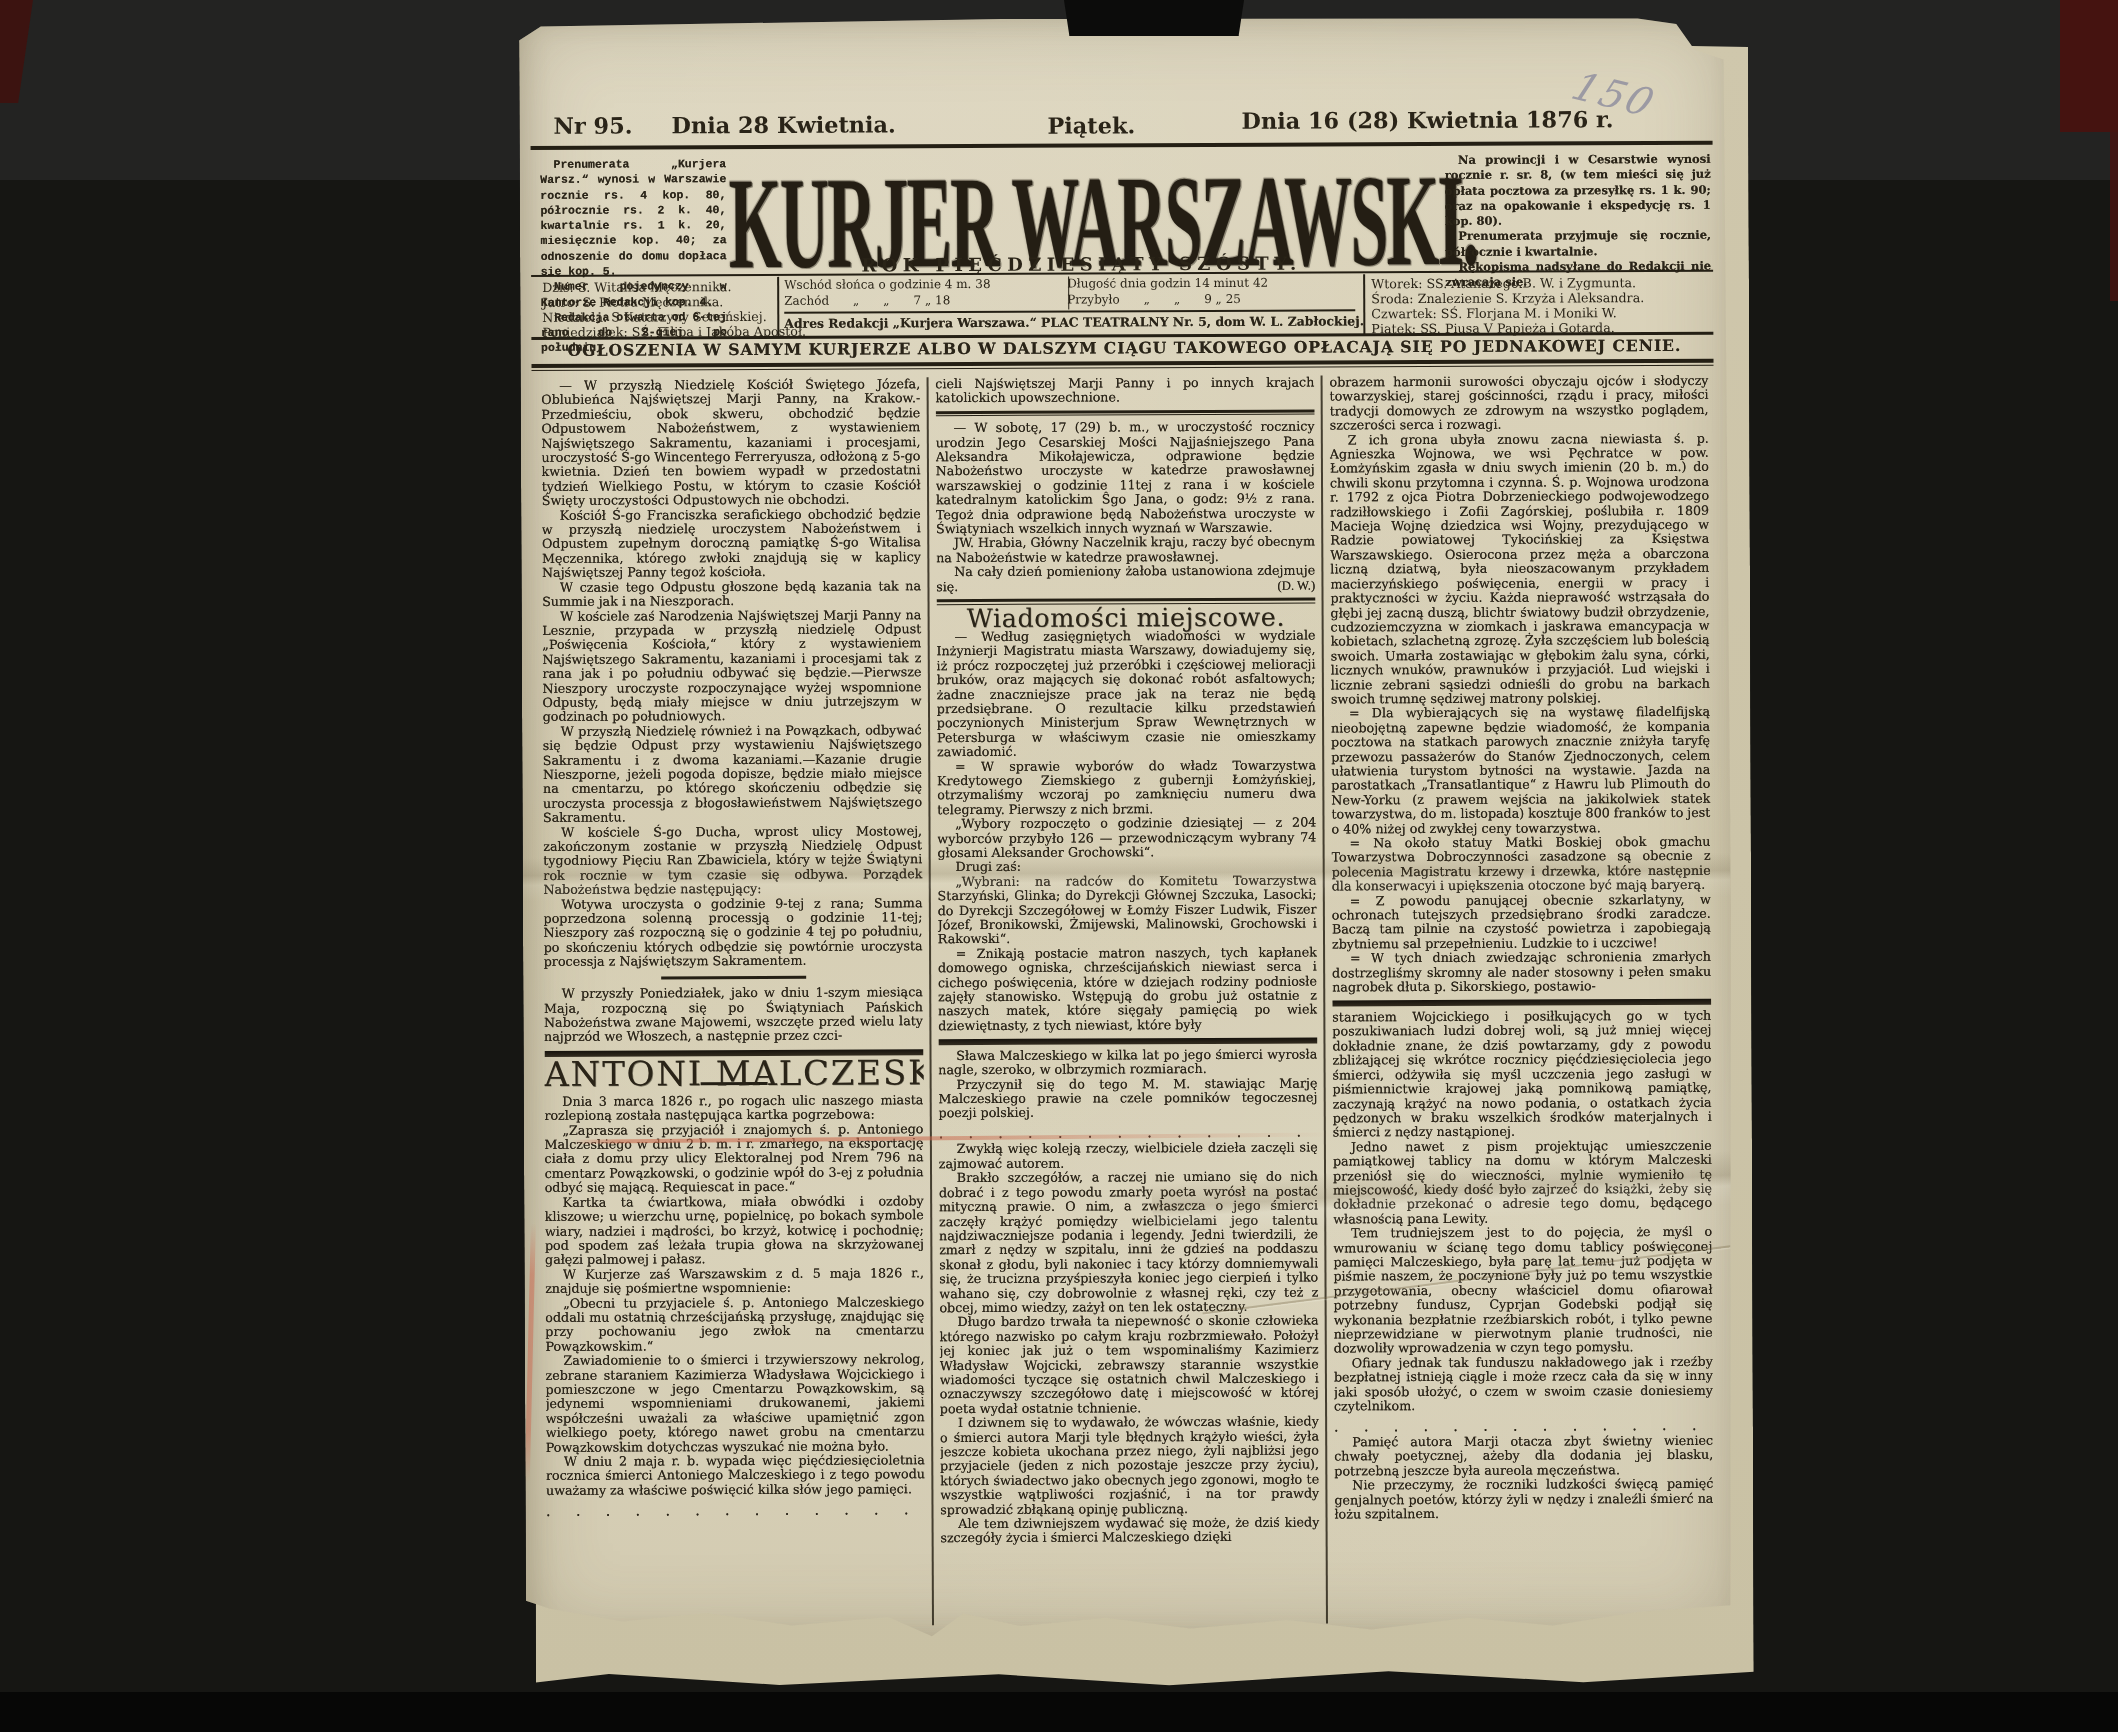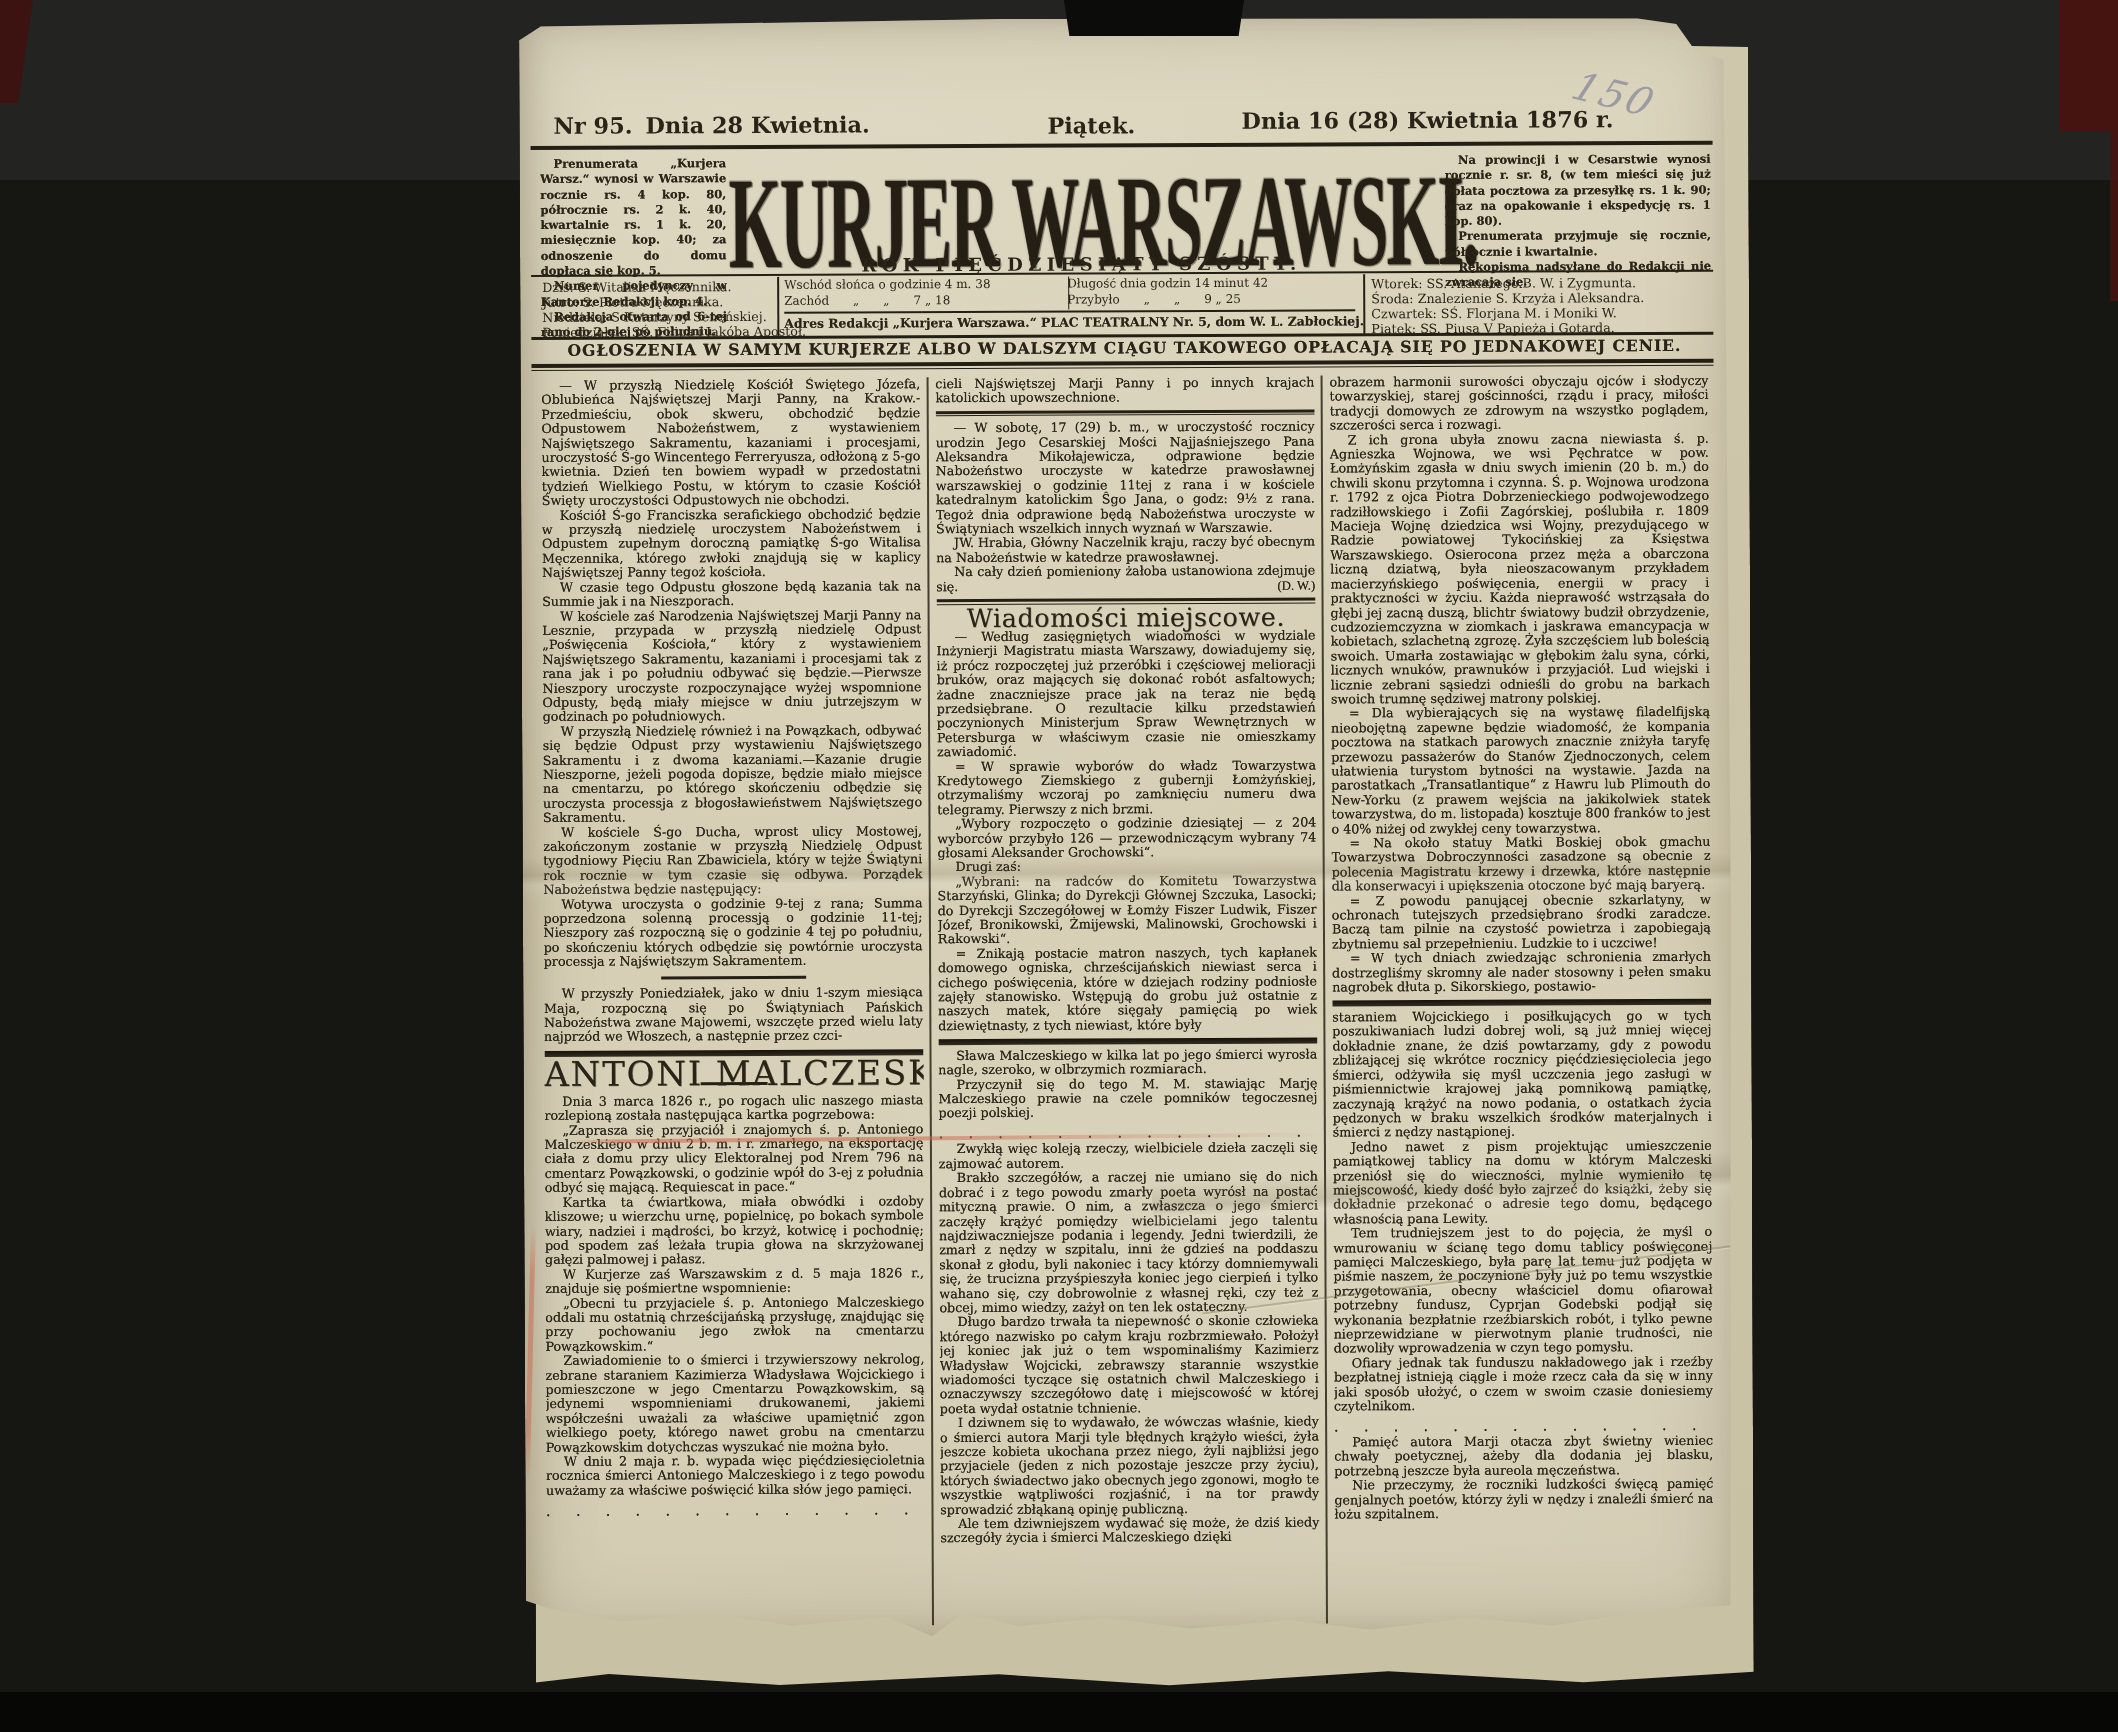--- a/index.html
+++ b/index.html
@@ -27,34 +27,34 @@
       linear-gradient(178deg,#ddd6bf 0%,#d9d1b8 28%,#d5cdb2 52%,#d9d2ba 74%,#d2cab0 100%);
     box-shadow:inset 0 0 79px rgba(95,82,55,.28), inset 7.3px 0 24px rgba(90,78,52,.18), 6px 7.3px 30px rgba(0,0,0,.6);
     clip-path:polygon(0 1.2%,1.8% .35%,40% 0,92.6% .15%,95.8% .5%,97.3% 2.1%,99.7% 2.7%,100% 55%,99.7% 98.3%,92% 98.7%,85% 99.5%,78% 99%,70% 99.7%,63% 99.1%,55% 99.6%,48% 98.9%,41% 99.4%,36.2% 98.6%,33.6% 100%,30% 98.8%,22% 99.3%,15% 98.5%,8% 99%,2% 98.2%,0 97.7%);}
 
   .hw-number{position:absolute;left:1054px;top:56px;font-size:39px;font-style:italic;
     color:#91909f;opacity:.85;transform:rotate(14deg) skewX(-9deg);letter-spacing:2.4px;}
 
   
   .topline span{position:absolute;font-weight:bold;font-size:22.4px;white-space:nowrap;}
   .tl-nr{left:34px;top:92px;}
-  .tl-date{left:126px;top:92px;}
+  .tl-date{left:152px;top:92px;}
   .tl-weekday{left:528px;top:94px;text-align:right;}
   .tl-newdate{left:722px;top:90px;}
 
   .rule{position:absolute;left:11px;width:1182px;background:#241f14;}
   .rule-a{top:125px;height:3.6px;}
   .rule-b{top:254px;height:2.4px;}
   .rule-c{top:316px;height:3px;}
   .rule-d{top:343px;height:0;border-top:4.2px solid #241f14;border-bottom:1.8px solid #241f14;padding-top:1.8px;background:none;}
 
   .mast-box{position:absolute;top:136px;width:186px;font-size:11.5px;font-weight:bold;
     line-height:1.33;text-align:justify;text-shadow:0 0 0.6px rgba(42,36,24,.7);}
   .mast-box p{margin:0;text-indent:13.3px;}
-  .mb-left{left:20.6px;}
+  .mb-left{left:20.6px;font-family:Liberation Mono, monospace;}
   .mb-right{left:925px;width:266px;}
   .mast-center{position:absolute;left:209px;top:128px;width:705px;text-align:center;}
   .mast-title{display:inline-block;font-family:"Liberation Serif", serif;font-weight:bold;
     font-size:68px;letter-spacing:-1.8px;transform:scaleY(1.92);transform-origin:top center;
     color:#241e14;white-space:nowrap;
     text-shadow:1.2px 0.6px 0 rgba(34,28,18,.38),-0.6px -0.6px 0 rgba(34,28,18,.3),0 0 1.8px rgba(34,28,18,.35);}
   .mast-subtitle{position:absolute;left:209px;top:235px;width:705px;text-align:center;
     font-weight:bold;font-size:18px;letter-spacing:5.4px;white-space:nowrap;}
 
   

